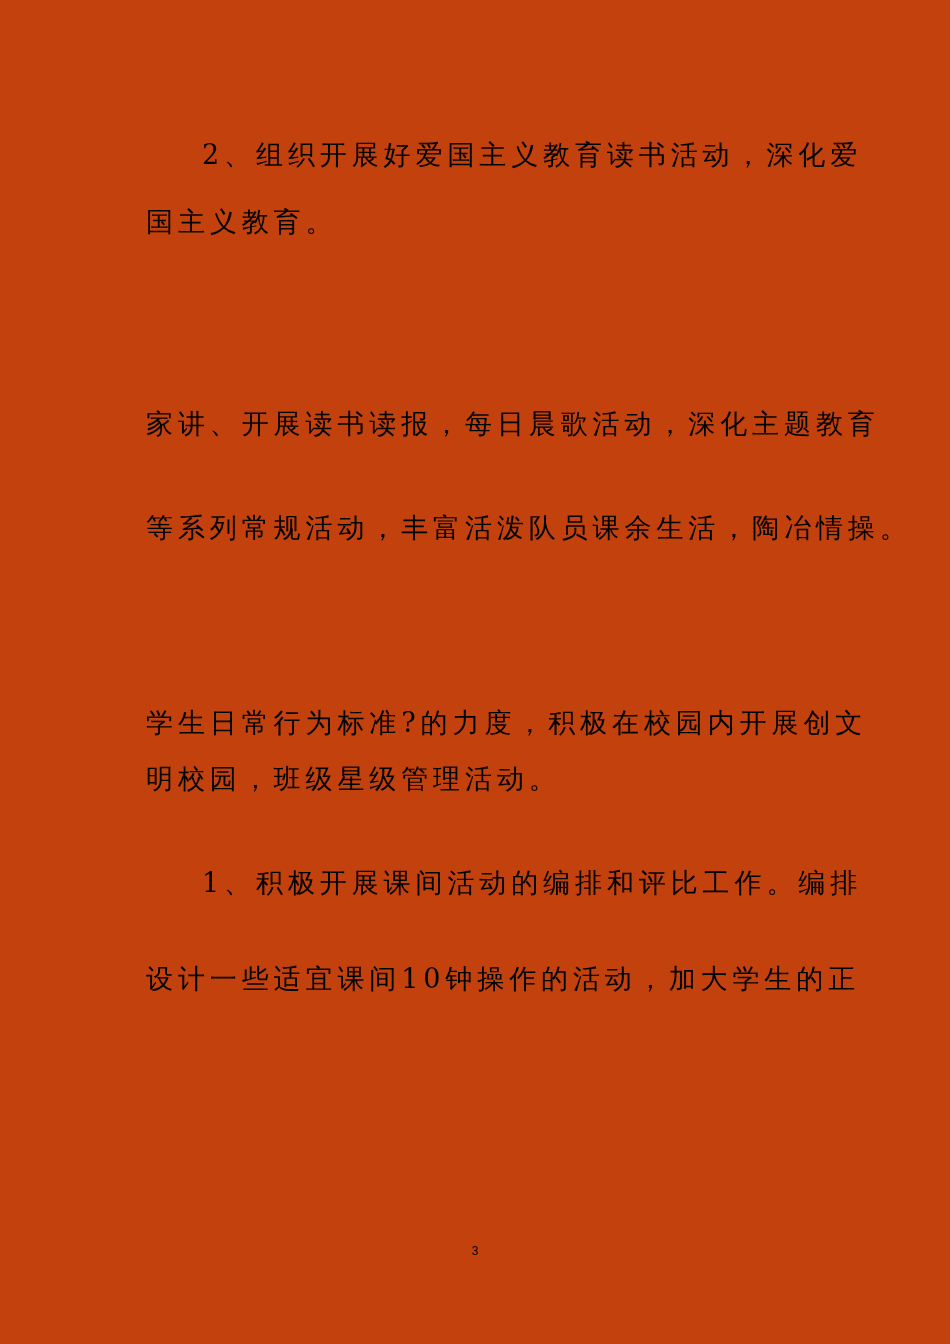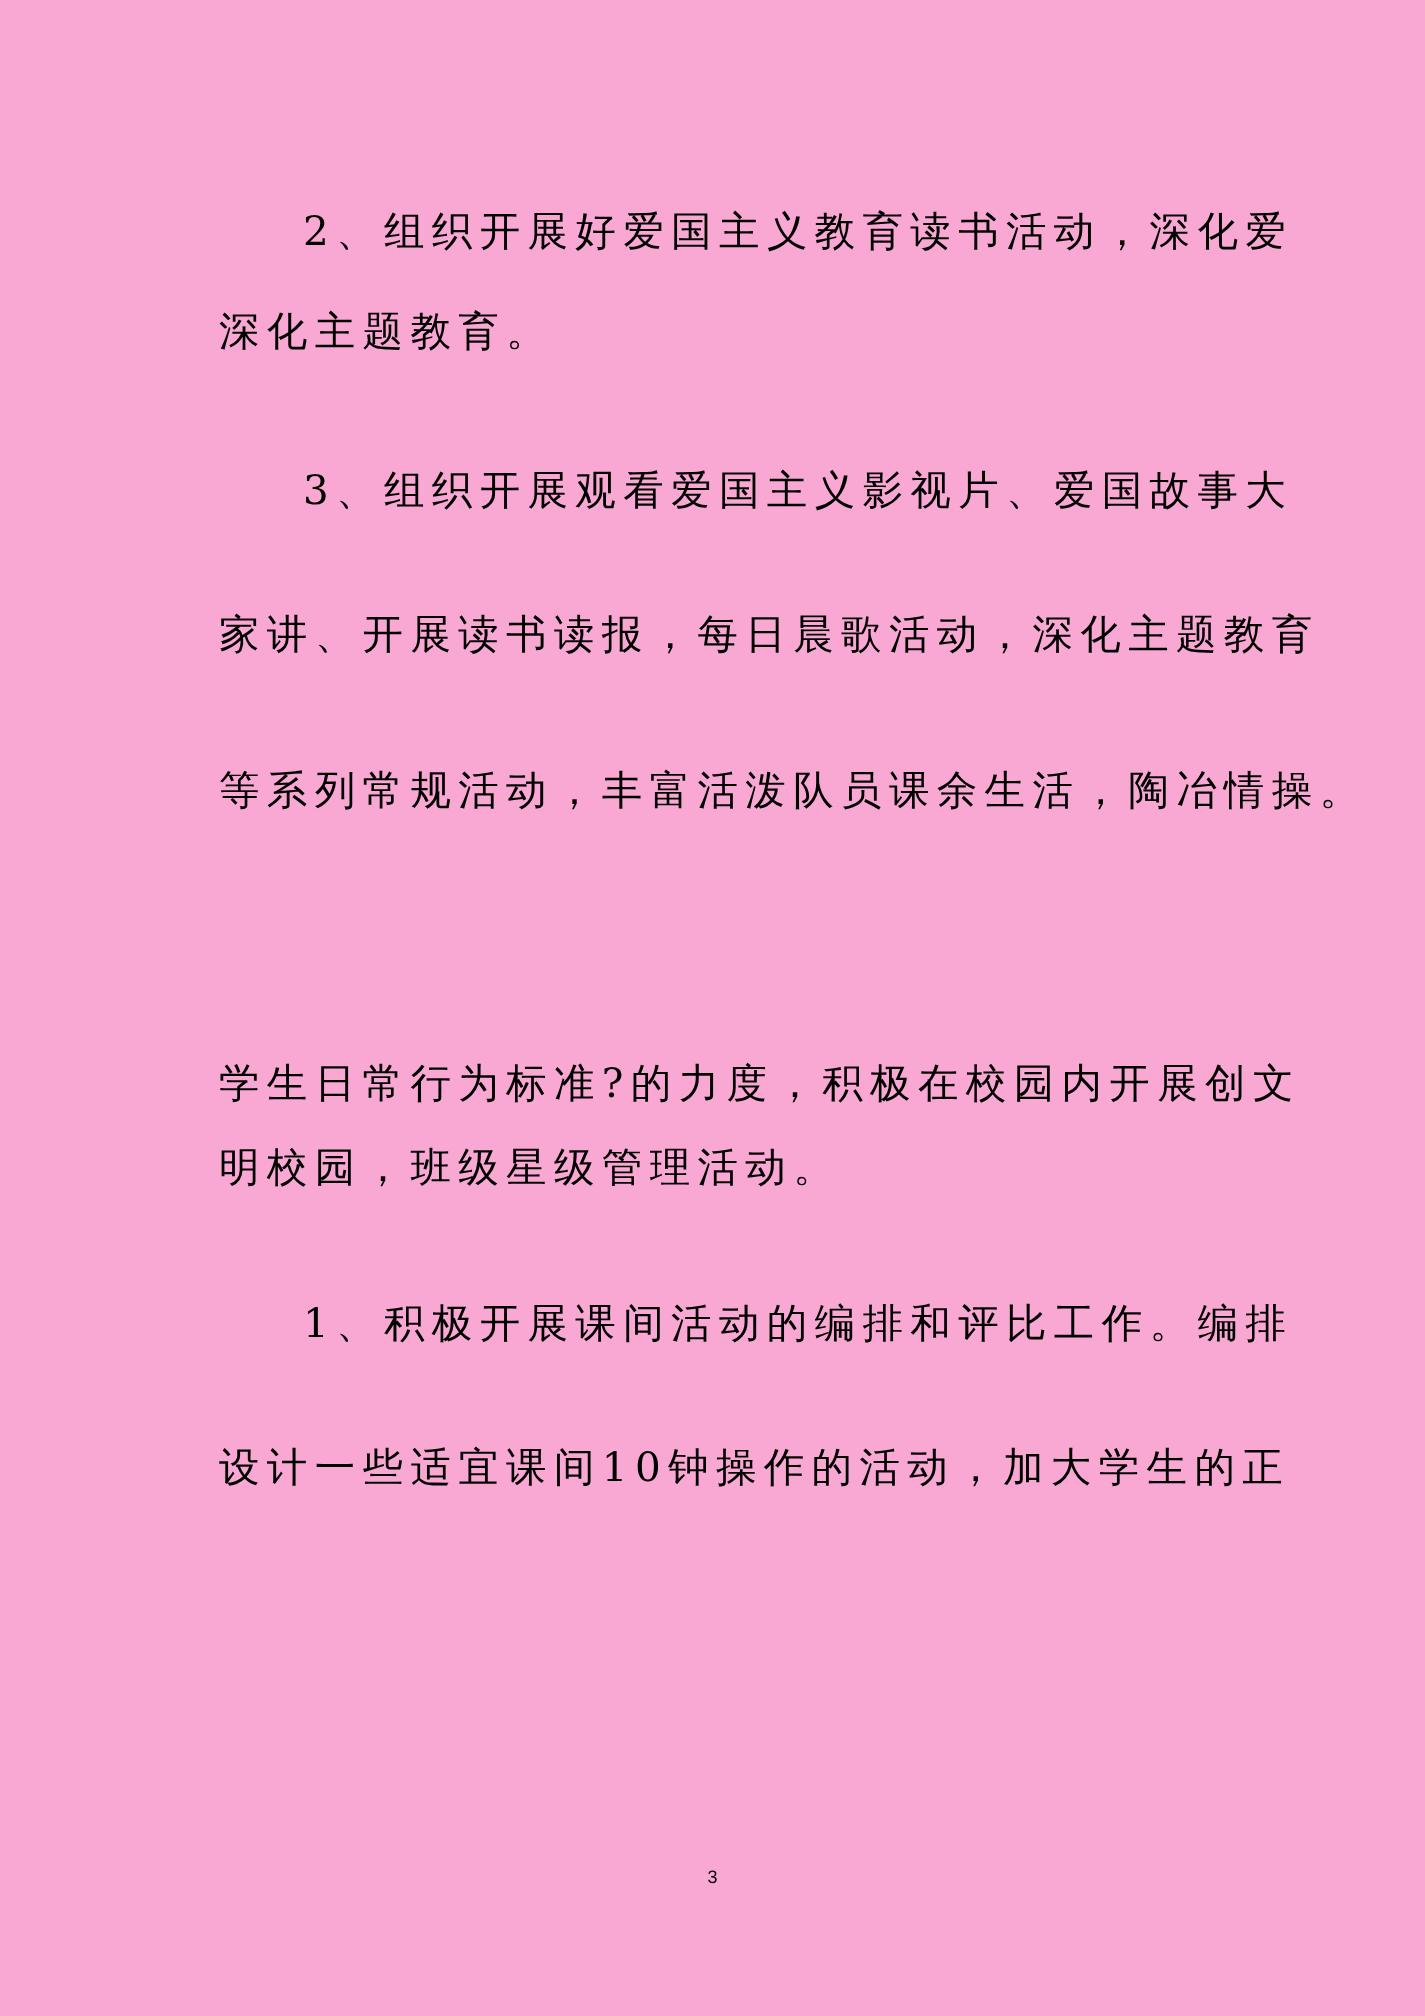--- a/index.html
+++ b/index.html
@@ -12,21 +12,21 @@
       height: 1344px;
       position: relative;
       overflow: hidden;
       font-family: "DejaVu Serif", "Liberation Serif", serif;
       color: #000000;
     }
     .page {
       position: absolute;
       left: 0; top: 0;
       width: 950px; height: 1344px;
-      background: #f9a8d4;
+      background: #c2410c;
     }
     .line {
       position: absolute;
       left: 146px;
       width: 680px;
       height: 40px;
       line-height: 40px;
       font-size: 27px;
       letter-spacing: 4.9px;
       white-space: nowrap;
@@ -41,22 +41,21 @@
       font-family: "Liberation Sans", sans-serif;
       font-size: 12px;
       color: #000;
     }
   </style>
 </head>
 <body>
 
 <div class="page">
   <div class="line indent" style="top:155px">2、组织开展好爱国主义教育读书活动，深化爱</div>
-  <div class="line" style="top:222px">深化主题教育。</div>
-  <div class="line indent" style="top:328px">3、组织开展观看爱国主义影视片、爱国故事大</div>
+  <div class="line" style="top:222px">国主义教育。</div>
   <div class="line" style="top:528px">等系列常规活动，丰富活泼队员课余生活，陶冶情操。</div>
   <div class="line" style="top:424px">家讲、开展读书读报，每日晨歌活动，深化主题教育</div>
   <div class="line" style="top:723px">学生日常行为标准?的力度，积极在校园内开展创文</div>
   <div class="line" style="top:779px">明校园，班级星级管理活动。</div>
   <div class="line indent" style="top:883px">1、积极开展课间活动的编排和评比工作。编排</div>
   <div class="line" style="top:979px">设计一些适宜课间10钟操作的活动，加大学生的正</div>
 
   <div class="page-number">3</div>
 </div>
 

